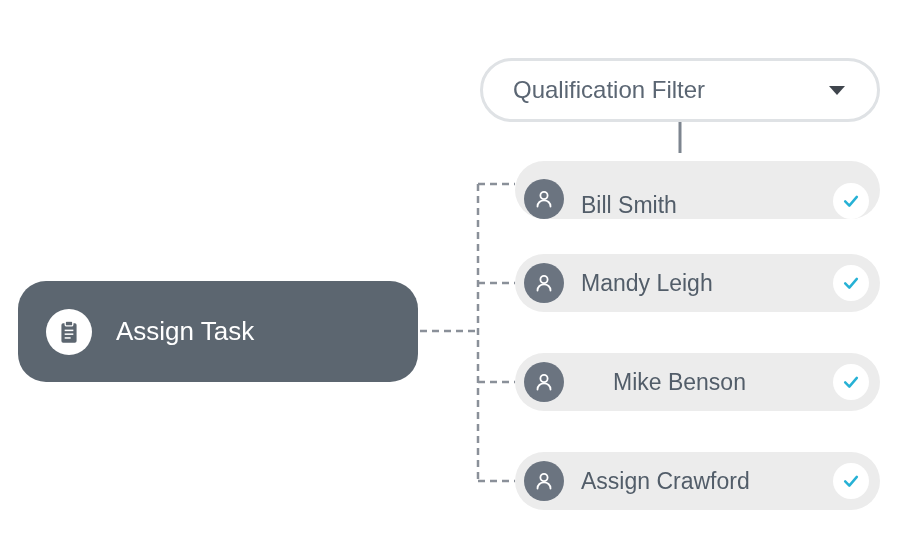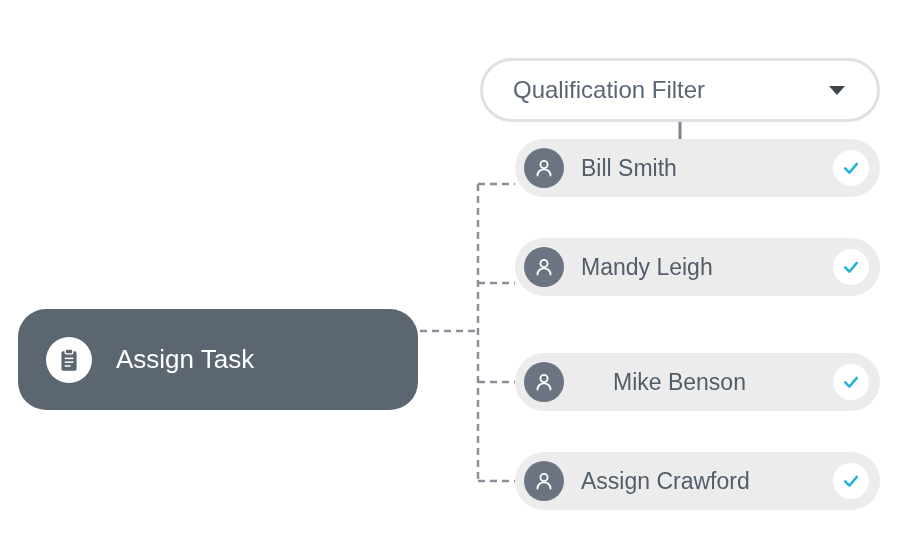--- a/index.html
+++ b/index.html
@@ -59,22 +59,22 @@
     position:absolute;
     left:515px;
     width:365px;height:58px;
     background:var(--row-bg);
     border-radius:29px;
     display:flex;
     align-items:center;
     padding:0 11px 0 9px;
     cursor:pointer;
   }
-  .person-row.r0{top:139px;}
-  .person-row.r1{top:238px;justify-content:flex-end;}
+  .person-row.r0{top:161px;align-items:flex-end;}
+  .person-row.r1{top:254px;justify-content:flex-end;}
   .person-row.r2{top:353px;gap:32px;}
   .person-row.r3{top:452px;}
   .avatar{
     width:40px;height:40px;
     border-radius:50%;
     background:var(--avatar-bg);
     display:flex;
     align-items:center;
     justify-content:center;
     flex:0 0 auto;
@@ -100,21 +100,20 @@
   .assign-task{
     position:absolute;
     left:18px;top:281px;
     width:400px;height:101px;
     background:var(--assign-bg);
     border-radius:28px;
     display:flex;
     align-items:center;
     padding-left:28px;
     cursor:pointer;
-    margin-top:28px;
   }
   .assign-icon-circle{
     width:46px;height:46px;
     border-radius:50%;
     background:#ffffff;
     display:flex;
     align-items:center;
     justify-content:center;
     flex:0 0 auto;
   }

